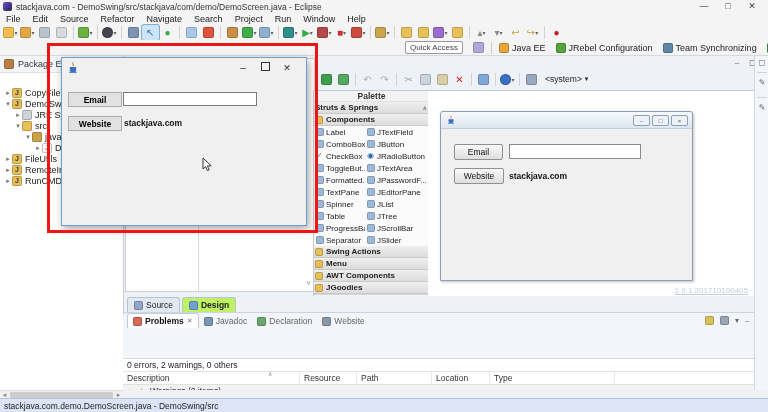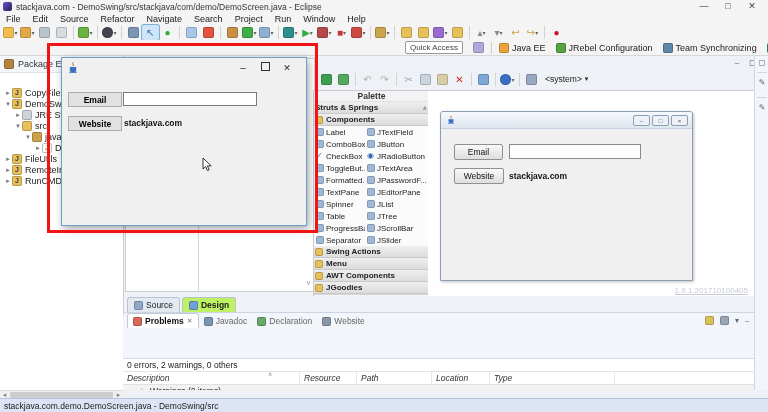--- a/index.html
+++ b/index.html
@@ -102,21 +102,21 @@
   .ptab .lbl{font-size:8.5px;color:#666;}
   .ptab.active{background:#fff;border:1px solid #c3cbd8;border-bottom:none;align-items:center;}
   .ptab.active .lbl{color:#111;font-weight:bold;}
   .ptab .close{font-size:7px;color:#777;margin-left:3px;}
   #problems-actions{position:absolute;right:6px;top:3px;display:flex;align-items:center;}
   #problems-actions .pi{margin-left:6px;font-size:8px;color:#667;display:flex;align-items:center;}
   #problems-actions .chip{width:9px;height:9px;border-radius:2px;box-shadow:inset 0 0 0 1px rgba(0,0,0,.2);}
   #problems-body{position:absolute;left:0;top:9px;width:645px;height:63px;background:#fff;border-top:1px solid #d5dbe4;margin-top:36px;}
   #problems-summary{height:11px;font-size:8.5px;color:#222;padding:1px 0 0 4px;border-bottom:1px solid #e4e4e4;}
   #problems-header{height:12px;display:flex;border-bottom:1px solid #e0e0e0;position:relative;}
-  .pcol{font-size:8.5px;color:#333;padding-left:4px;border-right:1px solid #e6e6e6;display:flex;align-items:center;font-style:italic;}
+  .pcol{font-size:8.5px;color:#333;padding-left:4px;border-right:1px solid #e6e6e6;display:flex;align-items:center;}
   #sort-indicator{position:absolute;left:145px;top:-2px;font-size:6px;color:#888;}
   .prow{height:12px;display:flex;align-items:center;border-bottom:1px solid #efefef;}
   .prow.band{background:#f2f2f2;}
   .prow .tree-arrow{margin-left:4px;}
   .warn-icon{width:9px;height:9px;font-size:8px;line-height:9px;color:#e0a41c;margin:0 3px;}
   .prow .lbl{font-size:8.5px;color:#222;}
   
   #minibar{left:754px;top:56px;width:14px;height:334px;background:#f2f5f9;border-left:1px solid #d3d9e2;
      display:flex;flex-direction:column;align-items:center;padding-top:2px;}
   #minibar .mi{margin-bottom:5px;font-size:8px;color:#667;}

